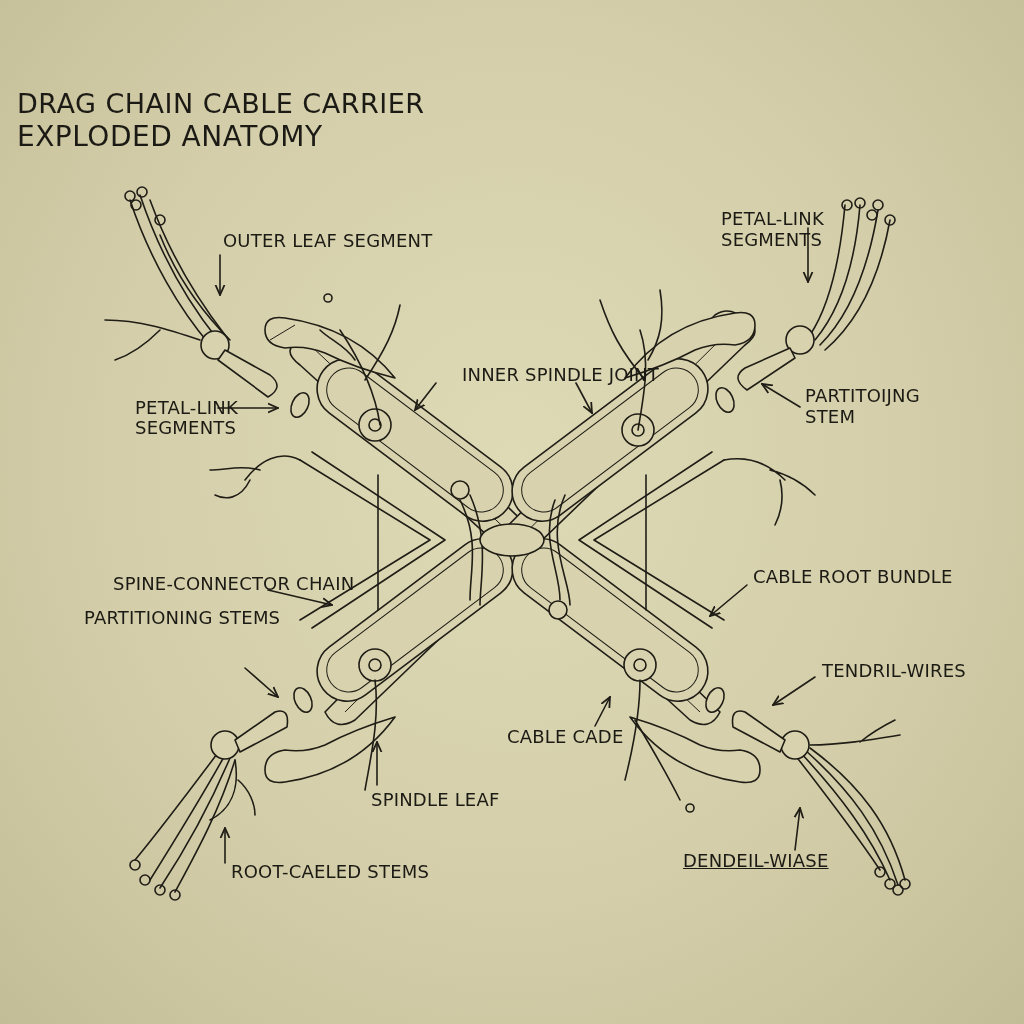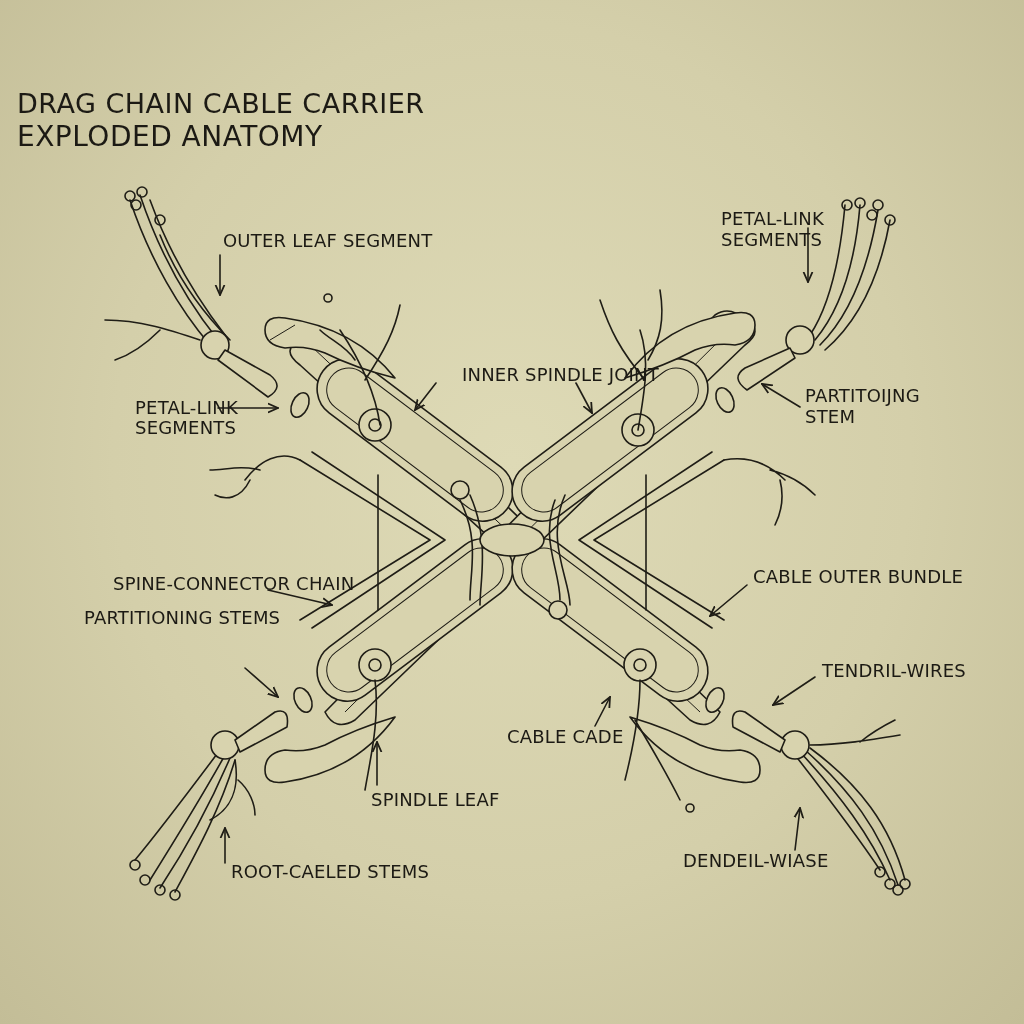--- a/index.html
+++ b/index.html
@@ -200,25 +200,25 @@
 <div class="lbl" style="left:721px;top:209px;">PETAL-LINK</div>
 <div class="lbl" style="left:721px;top:230px;">SEGMENTS</div>
 
 <div class="lbl" style="left:438px;top:365px;margin-left:24px;">INNER SPINDLE JOINT</div>
 
 <div class="lbl" style="left:805px;top:386px;">PARTITOIJNG</div>
 <div class="lbl" style="left:805px;top:407px;">STEM</div>
 
 <div class="lbl" style="left:113px;top:574px;">SPINE-CONNECTOR CHAIN</div>
 
-<div class="lbl" style="left:753px;top:567px;">CABLE OUTER BUNDLE</div>
+<div class="lbl" style="left:753px;top:567px;">CABLE ROOT BUNDLE</div>
 
 <div class="lbl" style="left:84px;top:608px;">PARTITIONING STEMS</div>
 
 <div class="lbl" style="left:822px;top:661px;">TENDRIL-WIRES</div>
 
 <div class="lbl" style="left:507px;top:727px;">CABLE CADE</div>
 
 <div class="lbl" style="left:371px;top:790px;">SPINDLE LEAF</div>
 
 <div class="lbl" style="left:231px;top:862px;">ROOT-CAELED STEMS</div>
 
-<div class="lbl" style="left:683px;top:851px;">DENDEIL-WIASE</div>
+<div class="lbl" style="left:683px;top:851px;text-decoration:underline;">DENDEIL-WIASE</div>
 
 </body></html>

